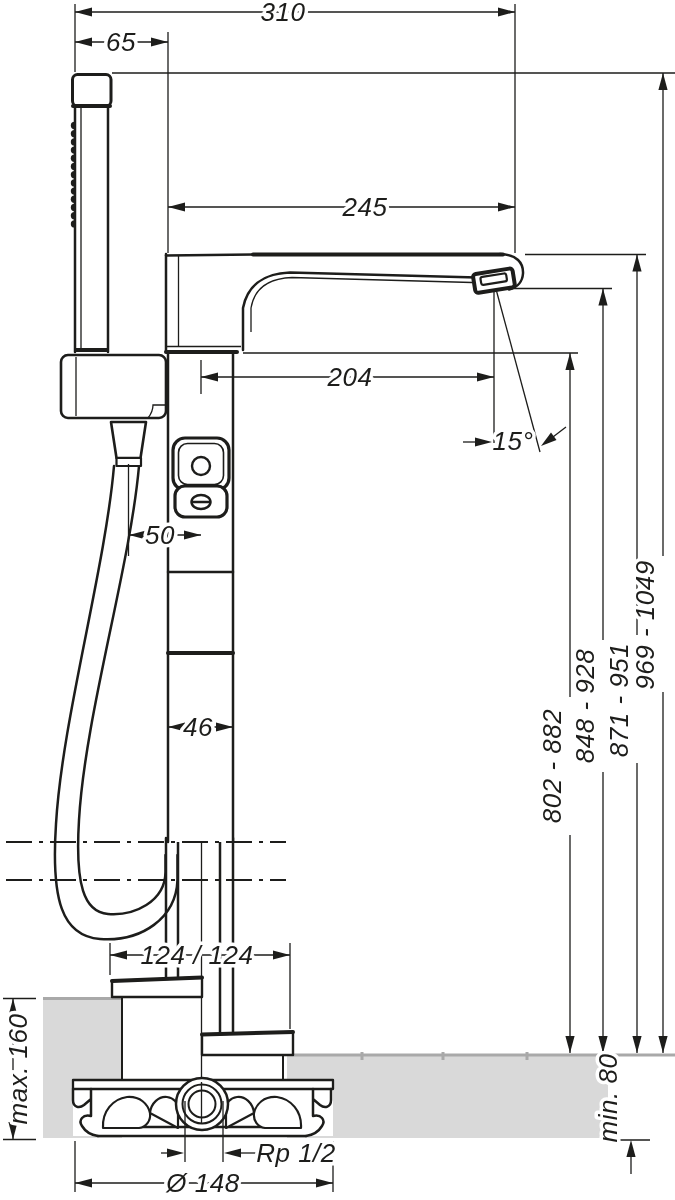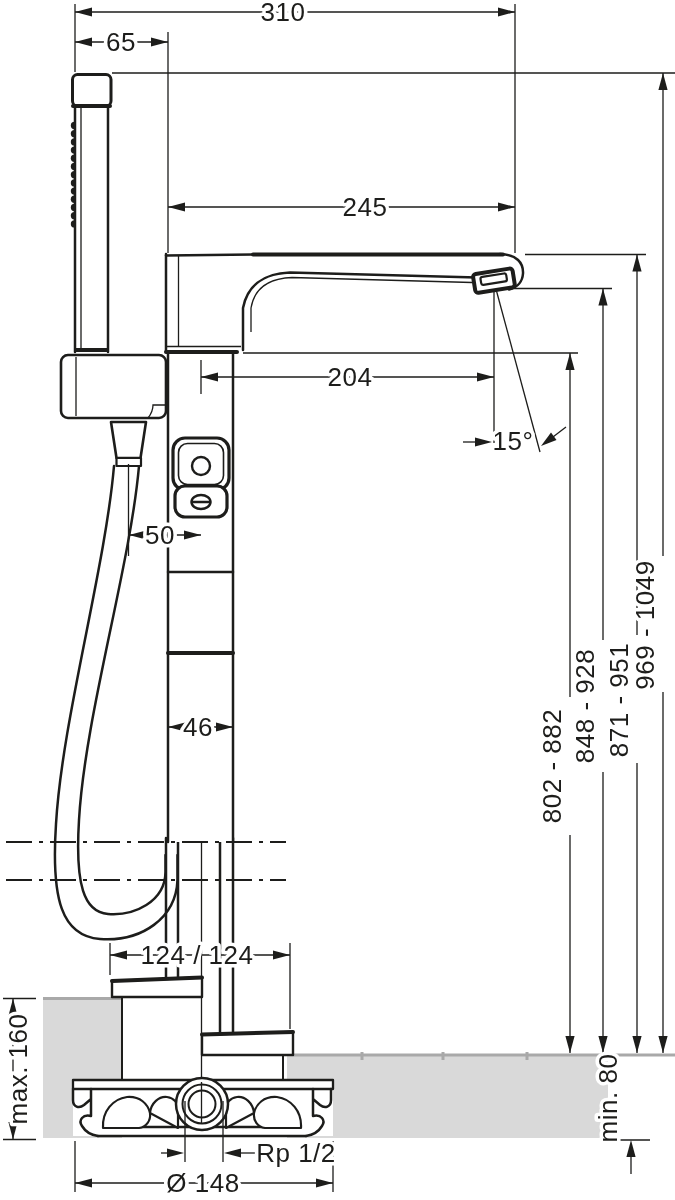--- a/index.html
+++ b/index.html
@@ -1,16 +1,16 @@
 <!DOCTYPE html>
 <html><head>
 <meta charset="utf-8">
 <style>
   html,body{margin:0;padding:0;background:#ffffff;}
-  .canvas{position:relative;width:675px;height:1200px;background:#ffffff;overflow:hidden;}
+  .canvas{position:relative;width:675px;height:1200px;background:#ffffff;overflow:hidden;font-style:italic;}
   svg{position:absolute;left:0;top:0;}
   .o{stroke:#1d1d1b;stroke-width:2.5;fill:none;stroke-linecap:round;stroke-linejoin:round;}
   .ob{stroke:#1d1d1b;stroke-width:4;fill:none;stroke-linecap:round;}
   .t{stroke:#1d1d1b;stroke-width:1.3;fill:none;stroke-linecap:butt;}
   .w{fill:#ffffff;stroke:none;}
   .ar{fill:#1d1d1b;stroke:none;}
   .flo{fill:#d9d9d9;stroke:none;}
   .fle{stroke:#a9a9a9;stroke-width:3;fill:none;}
   .txt{font-family:"Liberation Sans","DejaVu Sans",sans-serif;font-size:26px;fill:#1d1d1b;
        text-anchor:middle;letter-spacing:0.5px;

